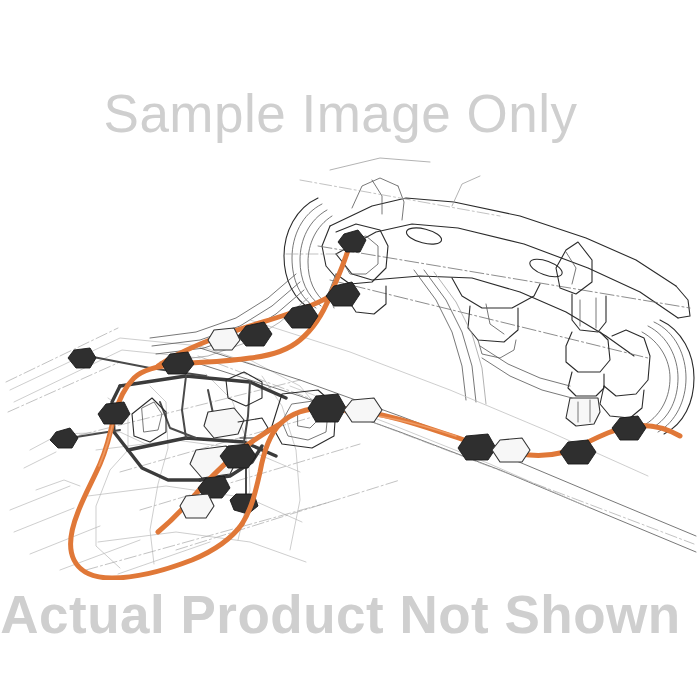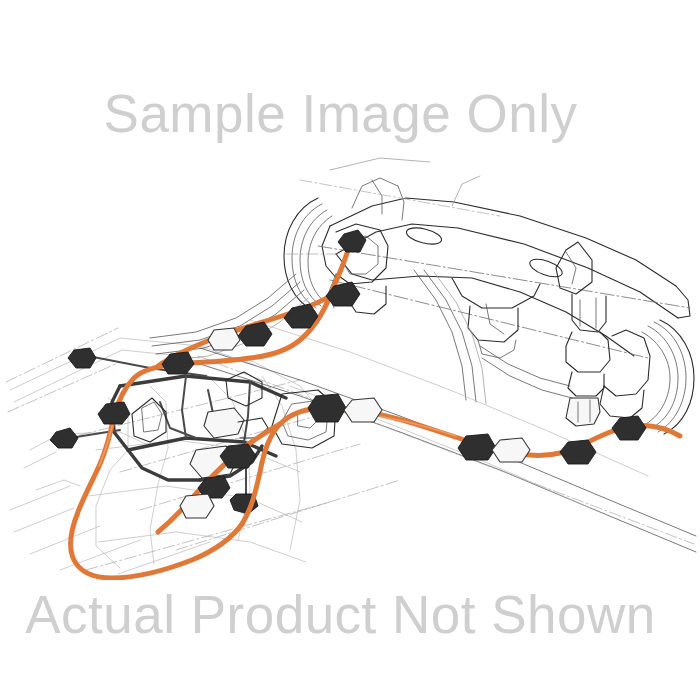--- a/index.html
+++ b/index.html
@@ -15,21 +15,21 @@
   }
   .watermark{
     position:absolute;left:0;width:681px;text-align:center;
     color:#cfcfcf;
     font-weight:300;
     letter-spacing:0.5px;
     white-space:nowrap;
     user-select:none;
   }
   #watermark-top{top:84px;font-size:53px;line-height:60px;}
-  #watermark-bottom{top:585px;font-size:53px;line-height:60px;}
+  #watermark-bottom{top:585px;font-size:53px;line-height:60px;font-weight:bold;}
   #technical-drawing{
     position:absolute;left:0;top:150px;width:700px;height:430px;
   }
   svg{display:block;}
   .ln{fill:none;stroke:#2b2b2b;stroke-width:1.1;stroke-linecap:round;stroke-linejoin:round;}
   .ln-thin{fill:none;stroke:#555;stroke-width:0.8;stroke-linecap:round;stroke-linejoin:round;}
   .ln-faint{fill:none;stroke:#9a9a9a;stroke-width:0.75;stroke-linecap:round;}
   .ln-ghost{fill:none;stroke:#b9b9b9;stroke-width:0.7;stroke-linecap:round;}
   .dashdot{fill:none;stroke:#6f6f6f;stroke-width:0.8;stroke-dasharray:14 3 2 3;stroke-linecap:round;}
   .dashdot-faint{fill:none;stroke:#a8a8a8;stroke-width:0.7;stroke-dasharray:12 3 2 3;stroke-linecap:round;}

